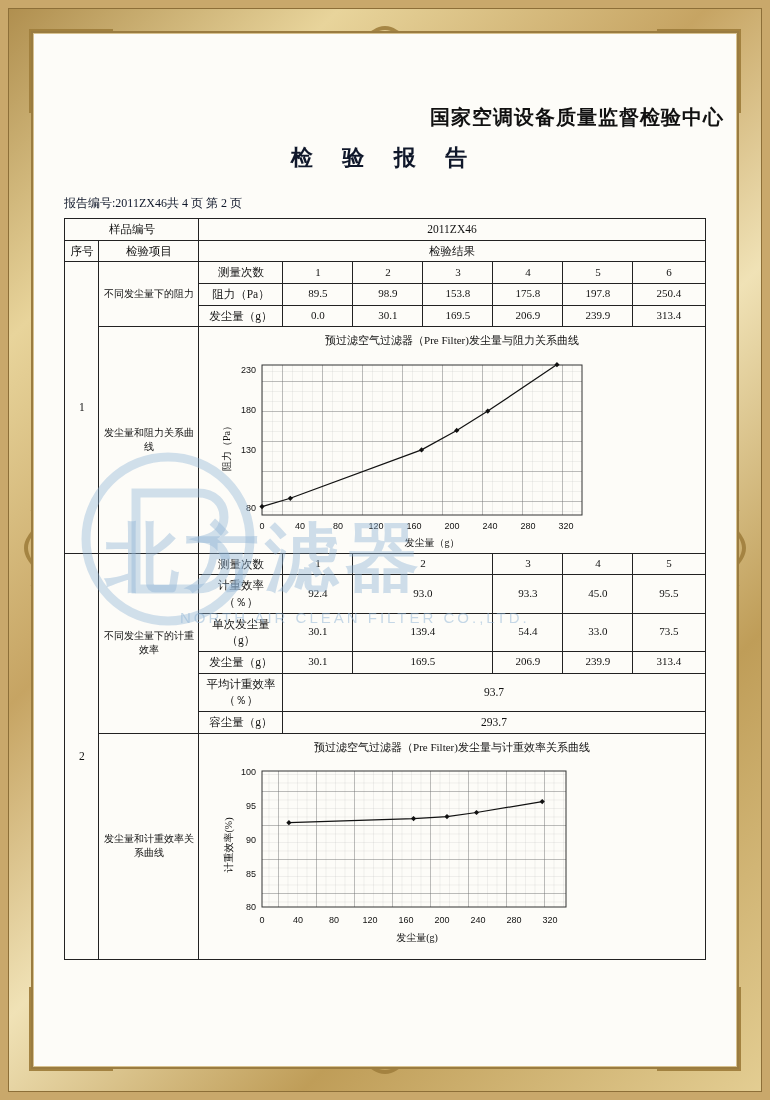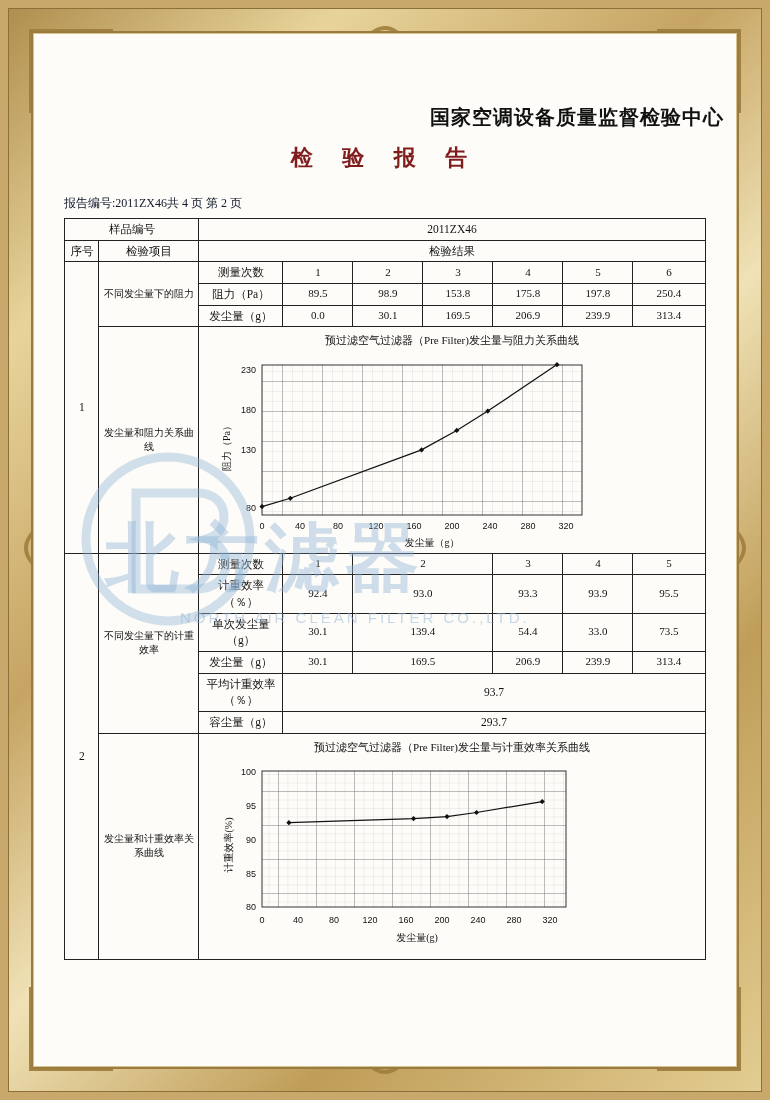--- a/index.html
+++ b/index.html
@@ -40,21 +40,21 @@
   
   .page{
     position:absolute;left:46px;top:46px;width:678px;height:1008px;
     background:transparent;
   }
   .title1{
     text-align:right;font-size:20px;font-weight:bold;color:#111;
     letter-spacing:1px;margin-top:58px;
   }
   .title2{
-    text-align:center;font-size:22px;font-weight:bold;color:#7f1d1d;
+    text-align:center;font-size:22px;font-weight:bold;color:#0f172a;
     letter-spacing:12px;margin-top:12px;
   }
   .meta-row{
     display:flex;justify-content:flex-start;align-items:flex-end;
     margin:22px 18px 6px 18px;font-size:12px;color:#0f172a;
   }
   
   table.main{
     border-collapse:collapse;width:640px;margin:0 auto;
     font-size:11.5px;color:#111;table-layout:fixed;
@@ -301,21 +301,21 @@
       <td class="cellnum" colspan="2">2</td>
       <td class="cellnum">3</td>
       <td class="cellnum">4</td>
       <td class="cellnum">5</td>
     </tr>
     <tr>
       <td>计重效率（％）</td>
       <td class="cellnum">92.4</td>
       <td class="cellnum" colspan="2">93.0</td>
       <td class="cellnum">93.3</td>
-      <td class="cellnum">93.9</td>
+      <td class="cellnum">45.0</td>
       <td class="cellnum">95.5</td>
     </tr>
     <tr>
       <td>单次发尘量（g）</td>
       <td class="cellnum">30.1</td>
       <td class="cellnum" colspan="2">139.4</td>
       <td class="cellnum">54.4</td>
       <td class="cellnum">33.0</td>
       <td class="cellnum">73.5</td>
     </tr>

